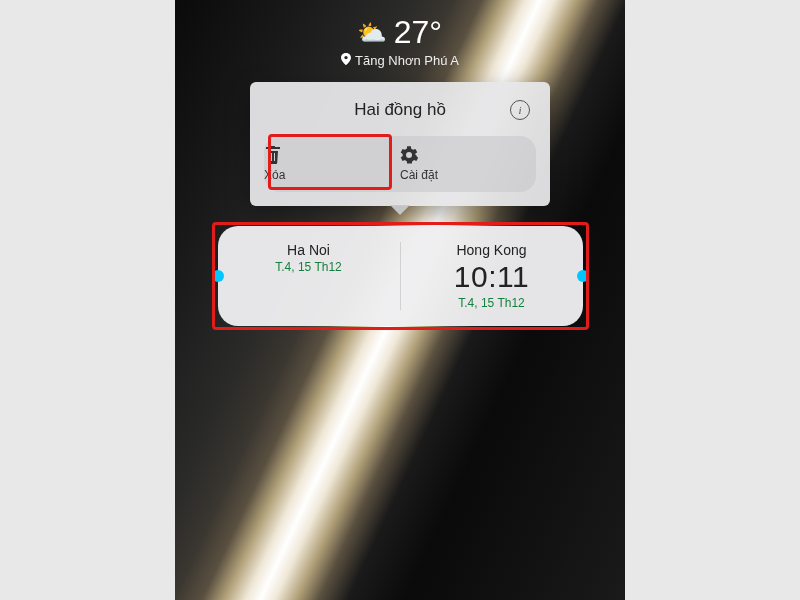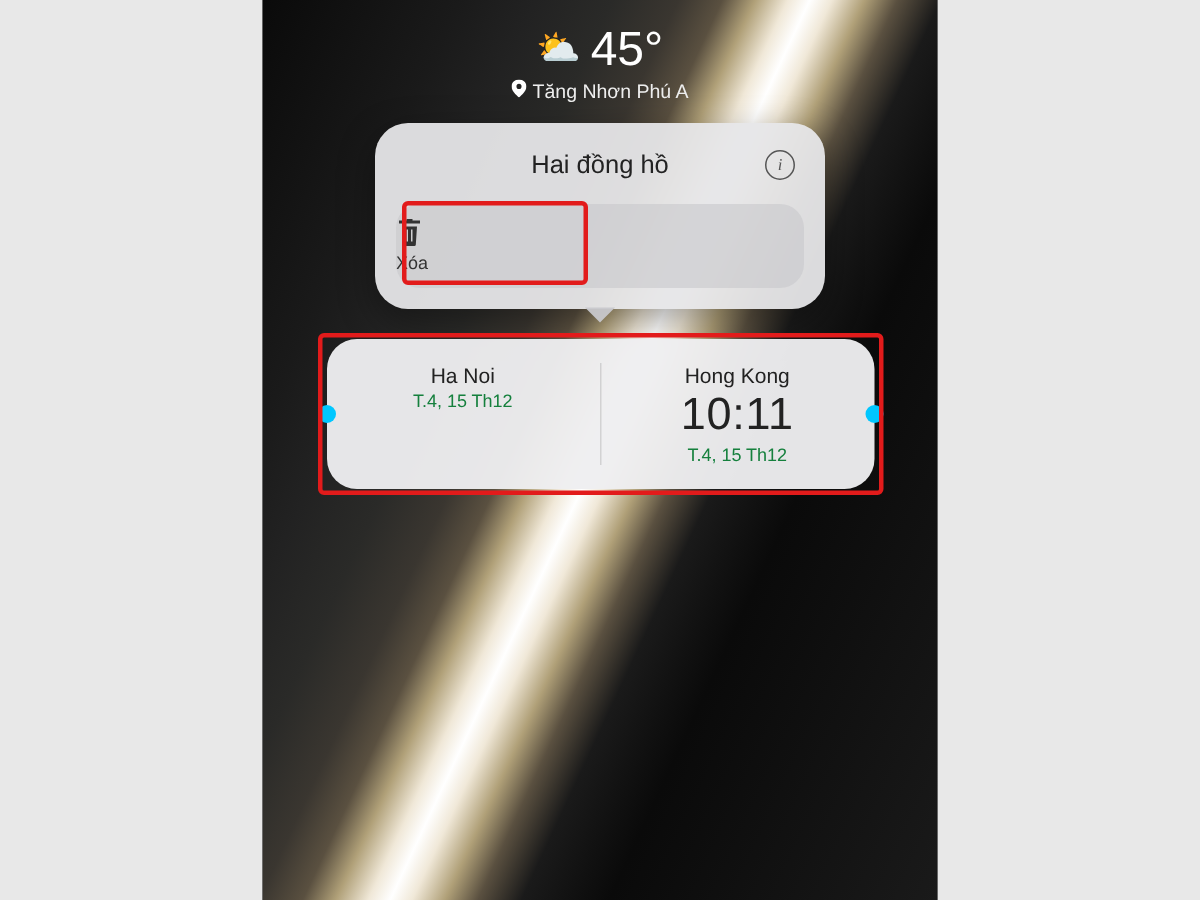--- a/index.html
+++ b/index.html
@@ -69,21 +69,21 @@
     font-size: 13px;
     margin-top: 2px;
   }
   .pin-icon { font-size: 12px; }
 
   
   .popup {
     margin-top: 14px;
     width: 300px;
     background: rgba(230,230,232,0.95);
-    border-radius: 22px;
+    border-radius: 6px;
     box-shadow: 0 8px 24px rgba(0,0,0,0.35);
     padding: 18px 14px 14px;
     position: relative;
   }
   .popup-header {
     display: flex;
     align-items: center;
     justify-content: center;
     position: relative;
   }
@@ -207,21 +207,21 @@
         </mask>
       </defs>
       <rect width="200" height="600" fill="url(#hex)" mask="url(#hexmask)"></rect>
     </svg>
   </div>
 
   <div class="content">
 
     <div class="weather">
       <span class="weather-icon">⛅</span>
-      <span>45°</span>
+      <span>27°</span>
     </div>
     <div class="location">
       <span class="pin-icon">
         <svg width="10" height="12" viewBox="0 0 10 12">
             <path d="M5 0C2.2 0 0 2.1 0 4.7 0 8.2 5 12 5 12s5-3.8 5-7.3C10 2.1 7.8 0 5 0zm0 6.3a1.7 1.7 0 110-3.4 1.7 1.7 0 010 3.4z" fill="#fff"></path>
           </svg>
       </span>
       <span>Tăng Nhơn Phú A</span>
     </div>
 
@@ -234,20 +234,28 @@
       </div>
       <div class="popup-actions">
         <div class="action">
           <span class="action-icon">
             <svg width="16" height="18" viewBox="0 0 16 18">
                 <path d="M6 1V0h4v1h5v2H1V1h5zm-3 4h10l-.8 12.1a1 1 0 01-1 .9H4.8a1 1 0 01-1-.9L3 5zm3 2v8h1V7H6zm3 0v8h1V7H9z" fill="#333"></path>
               </svg>
           </span>
           <span>Xóa</span>
         </div>
+        <div class="action">
+          <span class="action-icon">
+            <svg width="18" height="18" viewBox="0 0 18 18">
+                <path d="M9 6a3 3 0 100 6 3 3 0 000-6zm7.4 3c0 .4 0 .7-.1 1.1l2 1.5-1.9 3.3-2.3-.8c-.6.5-1.2.8-1.9 1.1l-.3 2.4H7.1l-.3-2.4c-.7-.3-1.3-.6-1.9-1.1l-2.3.8L.7 11.6l2-1.5c-.1-.4-.1-.7-.1-1.1s0-.7.1-1.1l-2-1.5L2.6 3l2.3.8c.6-.5 1.2-.8 1.9-1.1L7.1.3h3.8l.3 2.4c.7.3 1.3.6 1.9 1.1l2.3-.8 1.9 3.3-2 1.5c.1.4.1.8.1 1.2z" fill="#333"></path>
+              </svg>
+          </span>
+          <span>Cài đặt</span>
+        </div>
       </div>
       <div class="popup-pointer"></div>
 
       <div class="highlight" style="left:18px; top:52px; width:124px; height:56px;"></div>
     </div>
 
     <div class="widget-wrap">
       <div class="widget">
         <div class="clock">
           <span class="city">Ha Noi</span>

